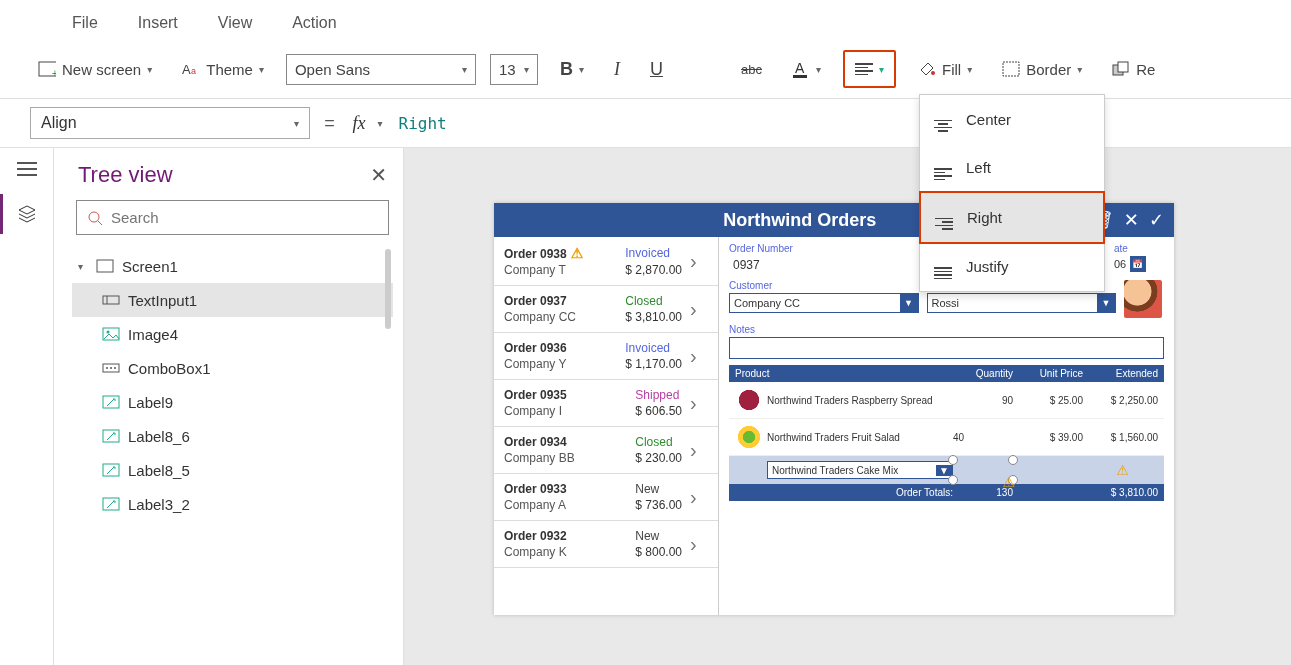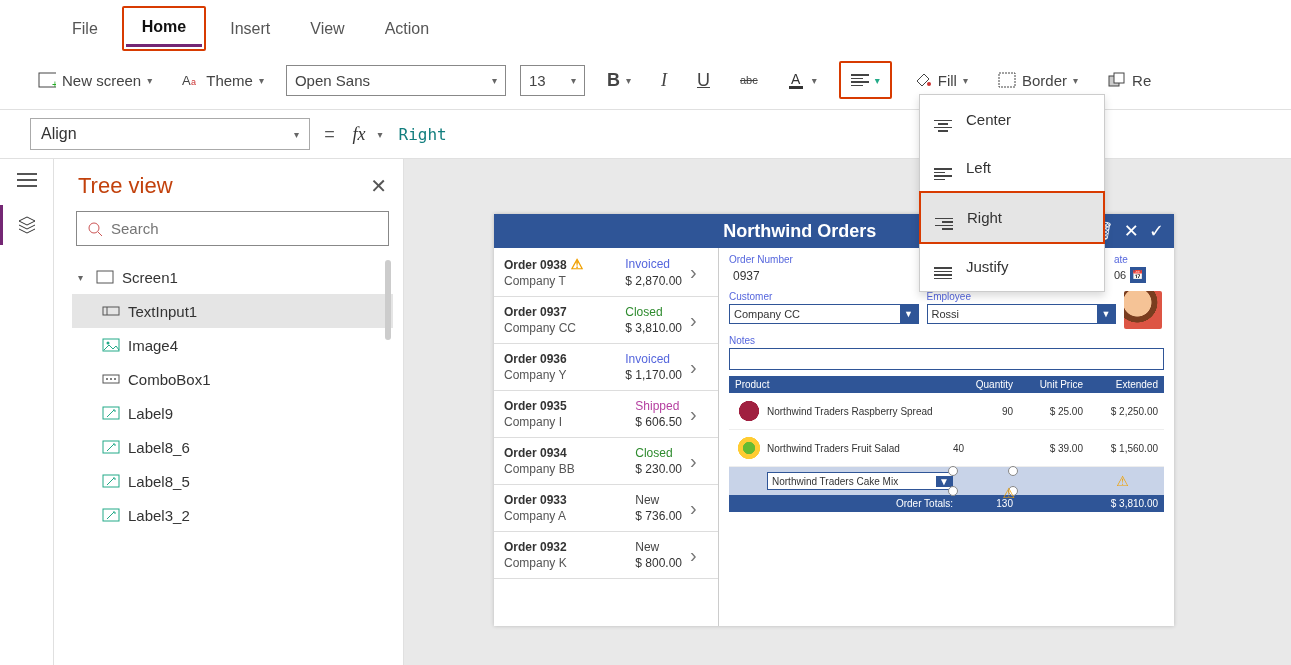--- a/index.html
+++ b/index.html
@@ -8,43 +8,43 @@
   
   .menubar { display: flex; align-items: center; padding: 6px 16px 0 16px; gap: 8px; margin-left: 40px; }
   .menubar-item { padding: 8px 16px 8px 16px; color: #555; cursor: pointer; font-size: 16px; }
   .menubar-item.active { color: #111; font-weight: 600; border-bottom: 3px solid #742774; }
   .home-box { border: 2px solid #d83b01; border-radius: 2px; padding: 2px; }
 
   
   .ribbon { display: flex; align-items: center; padding: 10px 16px 10px 30px; gap: 14px; border-bottom: 1px solid #e0e0e0; }
   .ribbon .btn, .ribbon .select { display: flex; align-items: center; gap: 6px; padding: 6px 8px; color: #444; cursor: pointer; font-size: 15px; }
   .ribbon .select { border: 1px solid #888; background: #fff; }
-  .ribbon .font-select { width: 220px; justify-content: space-between; gap: 18px; }
-  .ribbon .size-select { width: 65px; justify-content: space-between; }
+  .ribbon .font-select { width: 190px; justify-content: space-between; gap: 18px; }
+  .ribbon .size-select { width: 48px; justify-content: space-between; }
   .icon { display: inline-flex; align-items: center; justify-content: center; width: 18px; height: 18px; }
   .chev { font-size: 10px; color: #666; }
   .align-button-highlight { border: 2px solid #d83b01; border-radius: 2px; padding: 2px; }
 
   
   .formulabar { display: flex; align-items: center; padding: 8px 16px 8px 30px; gap: 8px; border-bottom: 1px solid #e0e0e0; }
   .prop-select { width: 280px; border: 1px solid #aaa; padding: 6px 10px; display: flex; justify-content: space-between; align-items: center; font-size: 16px;}
   .eq { font-style: italic; font-size: 18px; color: #555; padding: 0 6px; }
   .fx { font-style: italic; font-family: "Times New Roman", serif; font-size: 18px; padding: 0 4px; }
   .formula-input { flex: 1; padding: 6px 8px; font-family: Consolas, monospace; font-size: 16px; color: #127e7e; }
 
   
   .main { display: flex; height: calc(100% - 140px); }
   .leftbar { width: 54px; border-right: 1px solid #e0e0e0; display: flex; flex-direction: column; align-items: center; padding-top: 14px; gap: 18px; }
   .leftbar .hamburger { width: 20px; height: 14px; display: flex; flex-direction: column; justify-content: space-between; }
   .leftbar .hamburger span { display:block; height: 2px; background: #555; }
   .leftbar .layers { border-left: 3px solid #742774; padding-left: 14px; margin-left:-17px; height:40px; display:flex; align-items:center;}
 
   .treepane { width: 350px; border-right: 1px solid #e0e0e0; padding: 14px 10px 0 18px; overflow: hidden; }
   .tree-hdr { display: flex; justify-content: space-between; align-items: center; padding: 0 6px 12px 6px; }
-  .tree-hdr h2 { font-size: 22px; font-weight: 400; color: #c2410c; }
+  .tree-hdr h2 { font-size: 22px; font-weight: 400; color: #701a75; }
   .searchbox { display: flex; align-items: center; border: 1px solid #888; padding: 8px 10px; margin: 0 4px 14px 4px; gap: 8px; }
   .searchbox input { border: none; outline: none; flex: 1; font-size: 15px; }
   .tree ul{list-style:none;}
   .tree-row { display: flex; align-items: center; gap: 8px; padding: 8px 6px; font-size: 15px; color: #333; cursor: pointer; }
   .tree-row.selected { background: #e5e5e5; }
   .tree-row .caret { width: 10px; font-size: 10px; color: #666; }
   .tree-child { padding-left: 30px; }
   .scrollhint { position:absolute; right:2px; top:0; width:6px; height:80px; background:#ccc; border-radius:3px; }
   .treewrap { position:relative; }
 
@@ -96,23 +96,20 @@
   .align-lines { display:inline-flex; flex-direction:column; gap:2px; width:18px;}
   .align-lines span{display:block;height:1.5px;background:#444;}
 
   svg { display:block; }
 </style>
 </head>
 <body>
 
 <div class="menubar">
   <div class="menubar-item">File</div>
-  <div class="home-box">
-    <div class="menubar-item active">Home</div>
-  </div>
   <div class="menubar-item">Insert</div>
   <div class="menubar-item">View</div>
   <div class="menubar-item">Action</div>
 </div>
 
 <div class="ribbon">
   <div class="btn">
     <span class="icon">
       <svg width="20" height="16">
           <rect x="1" y="1" width="18" height="14" fill="none" stroke="#444"></rect>
@@ -144,21 +141,21 @@
       <span style="font-weight:700;font-size:18px;">B</span>
       <span class="chev">▾</span>
     </div>
   <div class="btn">
       <span style="font-style:italic;font-size:18px;font-family:serif;">I</span>
     </div>
   <div class="btn">
       <span style="text-decoration:underline;font-size:18px;">U</span>
     </div>
   <div class="btn">
-      <span style="text-decoration:line-through;font-size:11px;">abc</span>
+      <span style="text-decoration:line-through;font-size:13px;margin-left:48px;">abc</span>
     </div>
   <div class="btn">
     <span class="icon">
         <svg width="18" height="18">
           <text x="3" y="13" font-size="14" fill="#333">A</text>
           <rect x="1" y="15" width="14" height="3" fill="#333"></rect>
         </svg>
       </span>
     <span class="chev">▾</span>
   </div>

